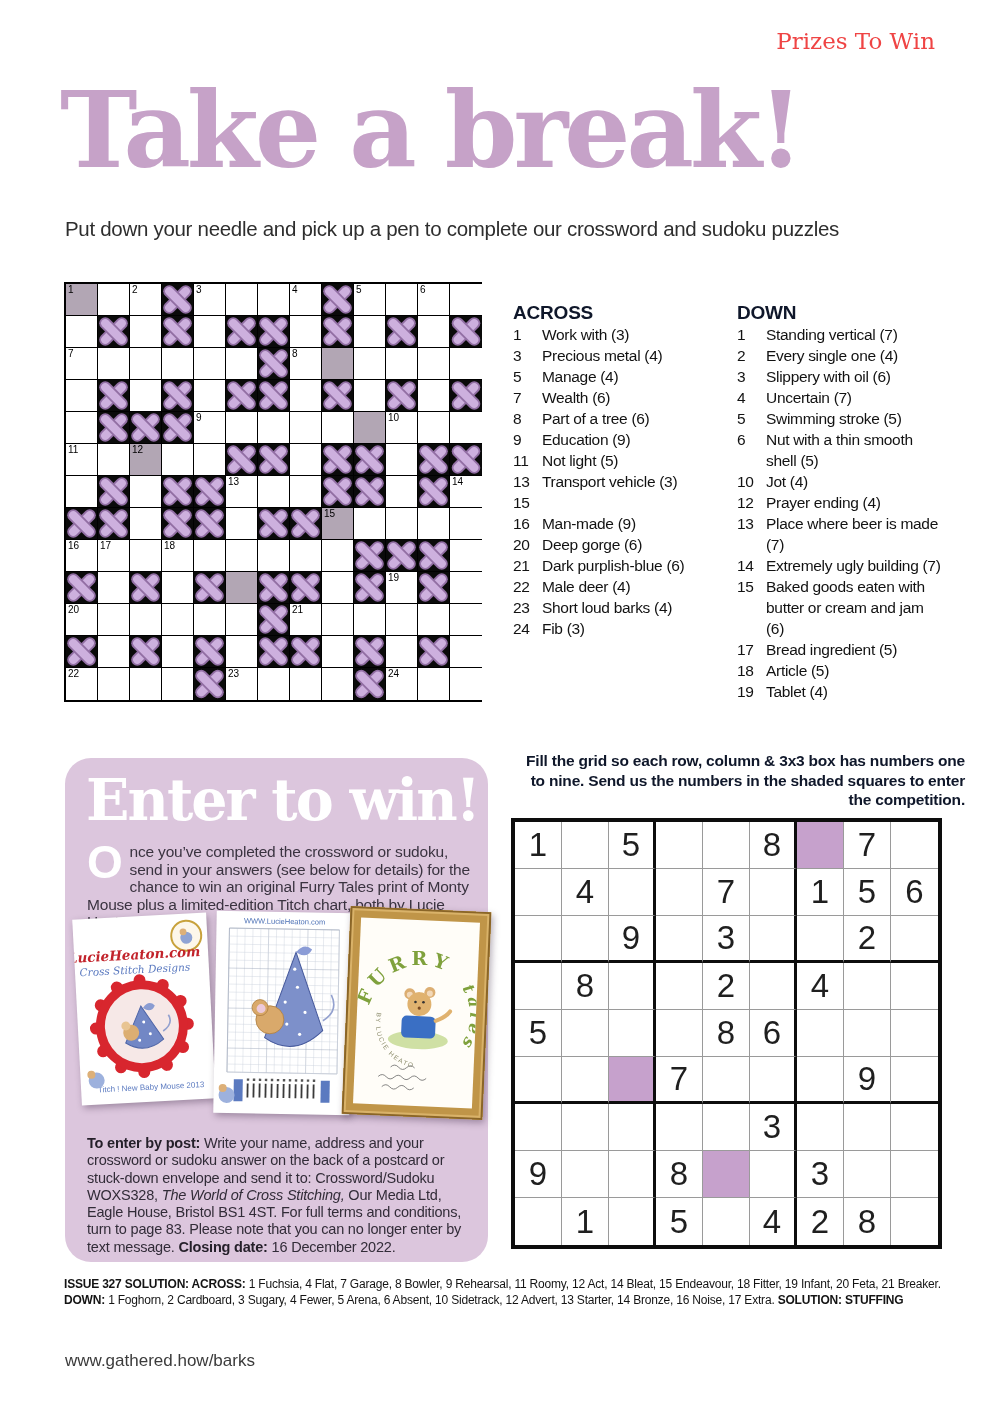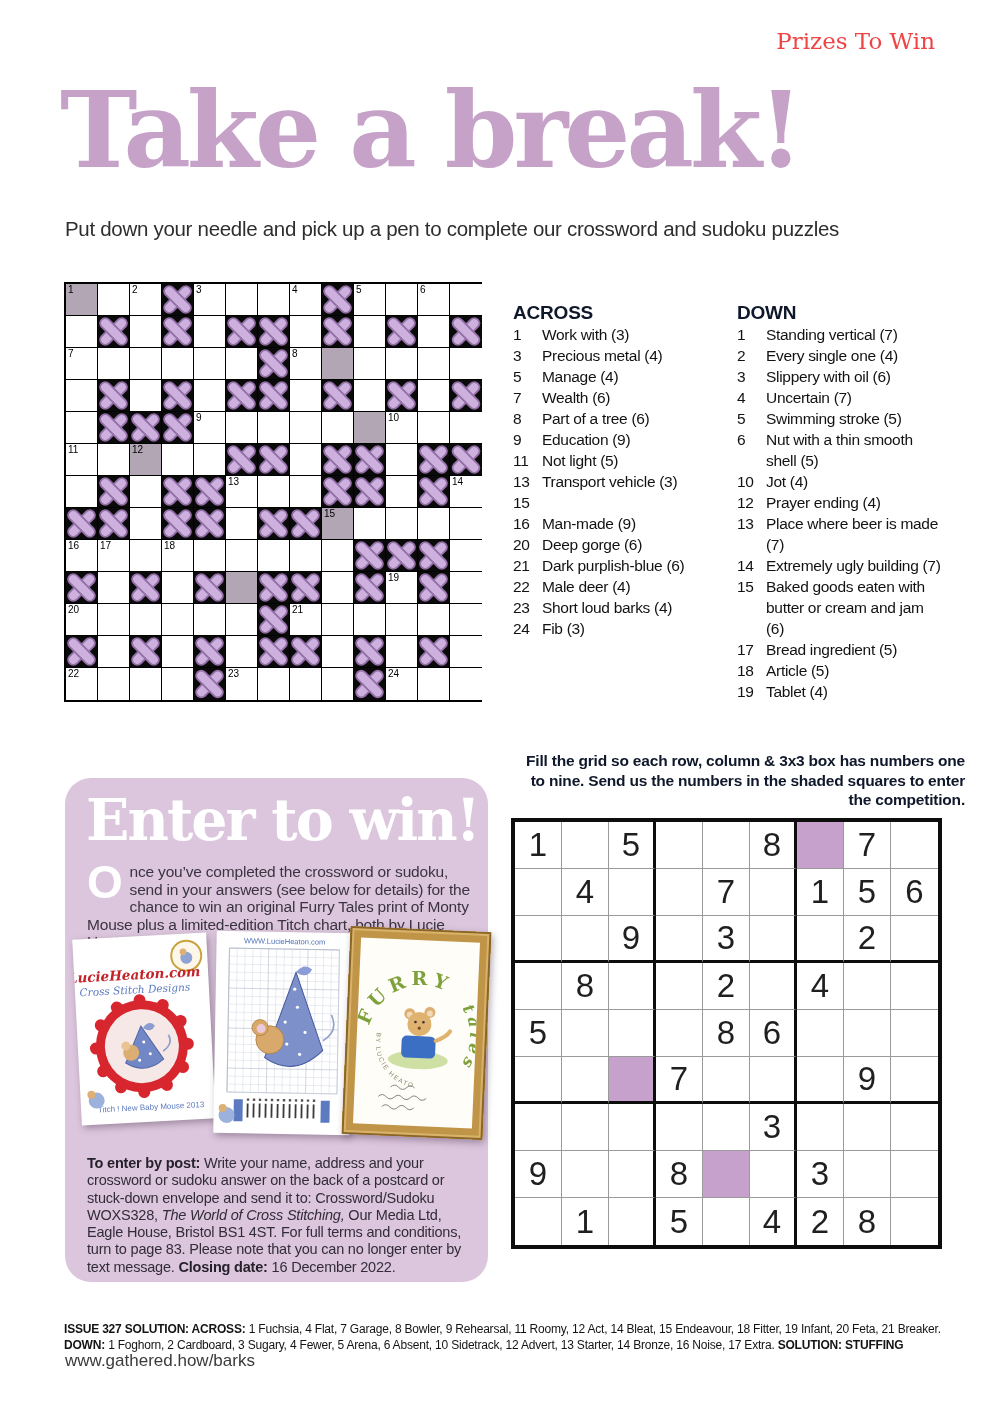--- a/index.html
+++ b/index.html
@@ -32,21 +32,21 @@
   .clue-col h3 { font:bold 19px "Liberation Sans", sans-serif; letter-spacing:-0.2px; color:#0f172a; }
   .clue-col.across { width:224px; flex:none; }
   .clue-col.down { flex:1; }
   .clue-col ul { list-style:none; }
   .clue-col li { display:flex; font:15.5px/21px "Liberation Sans", sans-serif; letter-spacing:-0.3px; color:#121212; }
   .cl-n { width:29px; flex:none; }
   .cl-t { flex:1; white-space:pre-line; }
 
   
   .etw { position:absolute; left:65px; top:758px; width:423px; height:504px;
-         background:var(--box-purple,#dcc6dd); border-radius:26px;margin-top:20px; }
+         background:var(--box-purple,#dcc6dd); border-radius:26px; }
   .etw h2 { position:absolute; left:21px; top:8px; font:bold 57px "DejaVu Serif", serif;
             color:#ffffff; letter-spacing:-2px; }
   .etw-body { position:absolute; left:22px; top:85px; right:16px;
               font:15.5px/17.6px "Liberation Sans", sans-serif; color:#3a3340; letter-spacing:-0.2px; }
   .dropcap { float:left; font:bold 46px/37px "Liberation Sans", sans-serif; color:#ffffff; margin:1px 7px 0 0; }
   .prizes { position:absolute; left:0; top:150px; width:100%; height:220px; }
   .card { position:absolute; background:#fff; box-shadow:2px 3px 7px rgba(40,20,50,.35); }
   .card svg { display:block; }
   .card1 { left:12px; top:8px; width:134px; height:186px; transform:rotate(-3deg); z-index:1; }
   .card2 { left:150px; top:4px; width:136px; height:202px; transform:rotate(1deg); z-index:2; }
@@ -68,21 +68,21 @@
   .sd-cell { display:flex; align-items:center; justify-content:center;
              border-right:1px solid #9a9a9a; border-bottom:1px solid #9a9a9a;
              font:33px "Liberation Sans", sans-serif; color:#1f1f1f; background:#fff; }
   .sd-cell.br { border-right:3px solid #0d0d0d; }
   .sd-cell.bb { border-bottom:3px solid #0d0d0d; }
   .sd-cell.er { border-right:none; }
   .sd-cell.eb { border-bottom:none; }
   .sd-cell.shaded { background:var(--sudoku-shaded,#c6a1cc); }
 
   
-  .solution { position:absolute; left:64px; top:1322px; width:910px;
+  .solution { position:absolute; left:64px; top:1277px; width:910px;
               font:12px/15.8px "Liberation Sans", sans-serif; letter-spacing:-0.2px; color:#141414; }
   .solution b { font-weight:bold; }
   .footer-url { position:absolute; left:65px; top:1351px; font:17px "Liberation Sans", sans-serif; color:#3b3b3b; }
   .footer-right { position:absolute; right:63px; top:1350px; font:17px "DejaVu Serif", serif; color:#222; }
   .footer-right .pg { font-weight:bold; font-size:18px; font-family:"Liberation Sans", sans-serif; color:#000; }
 </style>
 </head>
 <body>
 
 <div class="page">

